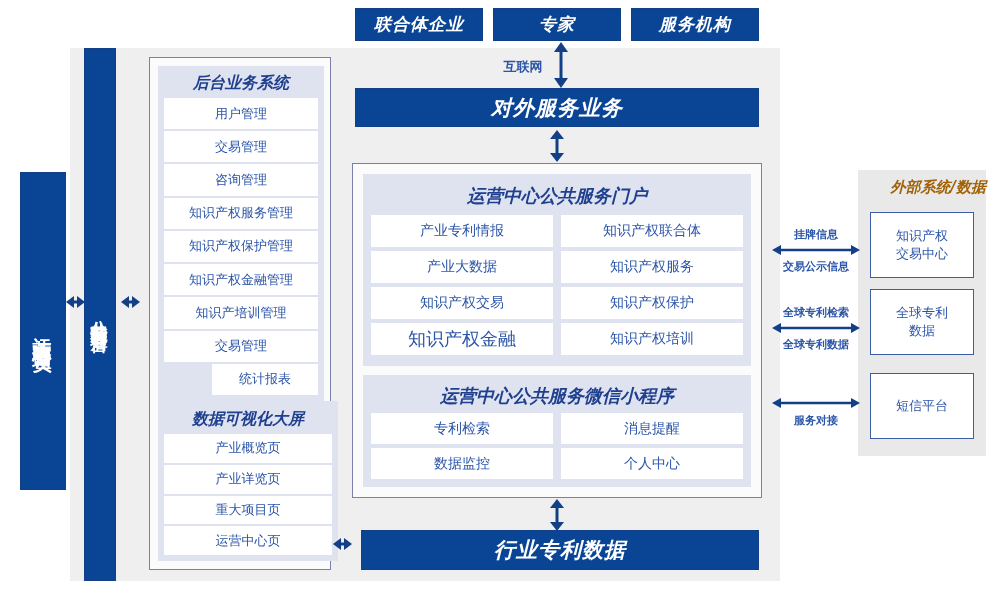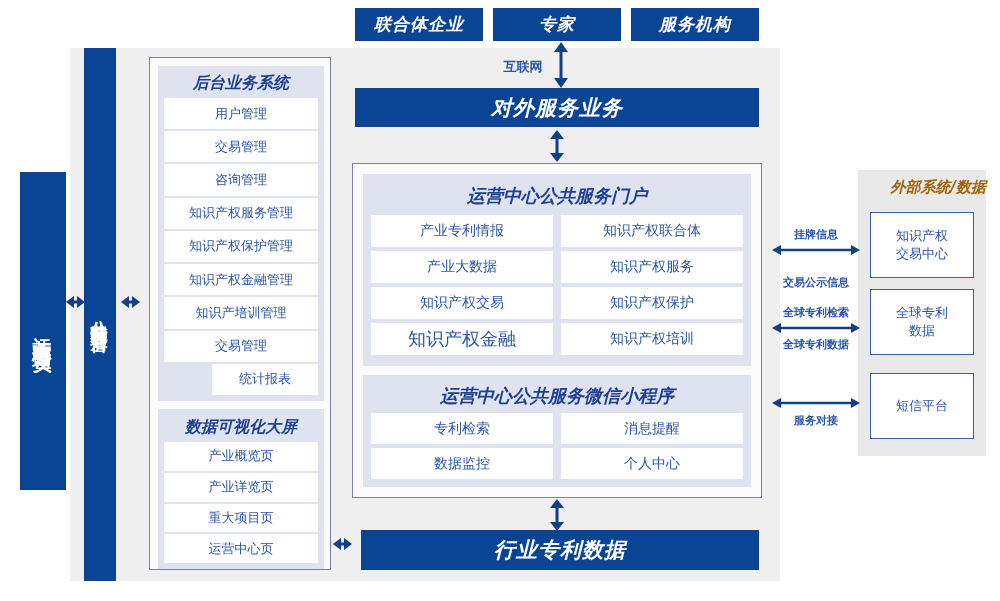--- a/index.html
+++ b/index.html
@@ -148,21 +148,21 @@
       <div class="cell" style="height:31px;margin-top:2px;font-size:13px;">交易管理</div>
       <div class="cell" style="height:31px;margin-top:2px;font-size:13px;">咨询管理</div>
       <div class="cell" style="height:31px;margin-top:2px;font-size:13px;">知识产权服务管理</div>
       <div class="cell" style="height:31px;margin-top:2px;font-size:13px;">知识产权保护管理</div>
       <div class="cell" style="height:31px;margin-top:2px;font-size:13px;">知识产权金融管理</div>
       <div class="cell" style="height:31px;margin-top:2px;font-size:13px;">知识产培训管理</div>
       <div class="cell" style="height:31px;margin-top:2px;font-size:13px;">交易管理</div>
       <div class="cell" style="height:31px;margin-top:2px;font-size:13px;margin-left:48px;">统计报表</div>
     </div>
 
-    <div class="lav" style="width:166px;height:160px;margin-top:8px;padding:5px 6px 6px 6px;box-sizing:border-box;">
+    <div class="lav" style="width:180px;height:160px;padding:5px 6px 6px 6px;box-sizing:border-box;">
       <div class="lav-title" style="font-size:16px;height:26px;">数据可视化大屏</div>
       <div class="cell" style="height:29px;margin-top:2px;font-size:13px;">产业概览页</div>
       <div class="cell" style="height:29px;margin-top:2px;font-size:13px;">产业详览页</div>
       <div class="cell" style="height:29px;margin-top:2px;font-size:13px;">重大项目页</div>
       <div class="cell" style="height:29px;margin-top:2px;font-size:13px;">运营中心页</div>
     </div>
   </div>
 
   <div class="abs" style="left:333px;top:535px;width:19px;height:18px;">
     <svg width="19" height="18" viewBox="0 0 19 18">
@@ -250,21 +250,21 @@
   </div>
 
   <div class="abs arrowlabel" style="left:773px;top:227px;width:86px;font-size:11px;">挂牌信息</div>
   <div class="abs" style="left:772px;top:242px;width:88px;height:16px;">
     <svg width="88" height="16" viewBox="0 0 88 16">
       <line x1="5" y1="8" x2="83" y2="8" stroke="#123f86" stroke-width="2.5"></line>
       <polygon points="0,8 9,3 9,13" fill="#123f86"></polygon>
       <polygon points="88,8 79,3 79,13" fill="#123f86"></polygon>
     </svg>
   </div>
-  <div class="abs arrowlabel" style="left:771px;top:259px;width:90px;font-size:11px;margin-top:16px;">交易公示信息</div>
+  <div class="abs arrowlabel" style="left:771px;top:259px;width:90px;font-size:11px;">交易公示信息</div>
 
   <div class="abs arrowlabel" style="left:771px;top:305px;width:90px;font-size:11px;">全球专利检索</div>
   <div class="abs" style="left:772px;top:320px;width:88px;height:16px;">
     <svg width="88" height="16" viewBox="0 0 88 16">
       <line x1="5" y1="8" x2="83" y2="8" stroke="#123f86" stroke-width="2.5"></line>
       <polygon points="0,8 9,3 9,13" fill="#123f86"></polygon>
       <polygon points="88,8 79,3 79,13" fill="#123f86"></polygon>
     </svg>
   </div>
   <div class="abs arrowlabel" style="left:771px;top:337px;width:90px;font-size:11px;">全球专利数据</div>

